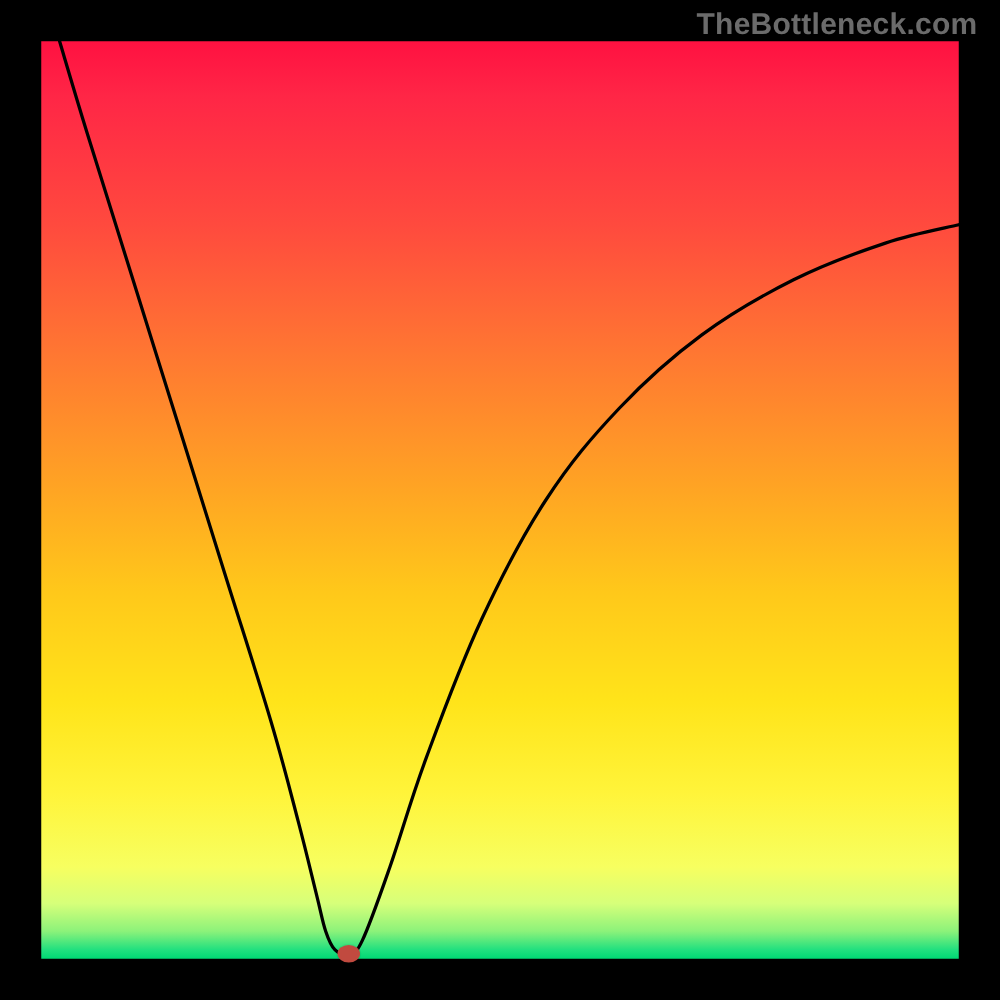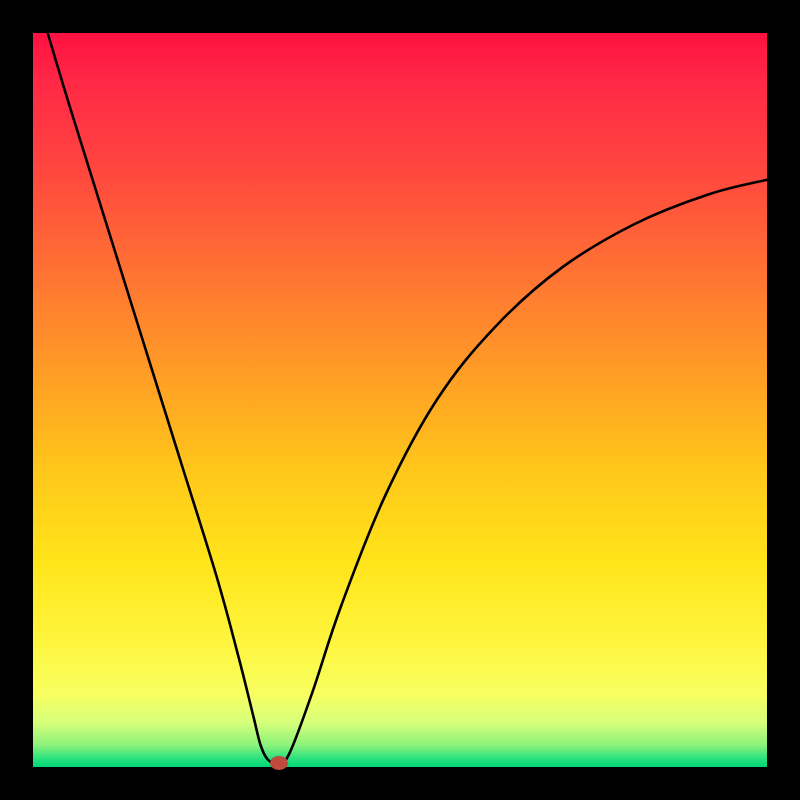--- a/index.html
+++ b/index.html
@@ -58,20 +58,21 @@
     border-radius: 50%;
     background: #c14a3f;
     box-shadow: 0 0 0 1px rgba(0,0,0,0.05);
     transform: translate(-50%, -50%);
   }
 </style>
 </head>
 <body>
 
 <div class="frame">
+  <div class="watermark">TheBottleneck.com</div>
 
   <div class="plot">
     <svg class="curve" viewBox="0 0 734 734" preserveAspectRatio="none">
       <path id="curve-path" fill="none" stroke="#000000" stroke-width="2.6" stroke-linejoin="round" stroke-linecap="round" d="M 14.68 0.00 C 18.64 13.21, 26.13 39.05, 36.70 73.40 C 47.27 107.75, 60.19 148.56, 73.40 190.84 C 86.61 233.12, 96.89 266.00, 110.10 308.28 C 123.31 350.56, 133.59 383.44, 146.80 425.72 C 160.01 468.00, 172.93 507.49, 183.50 543.16 C 194.07 578.83, 198.91 598.80, 205.52 623.90 C 212.13 649.00, 216.24 666.77, 220.20 682.62 C 224.16 698.47, 224.90 704.05, 227.54 711.98 C 230.18 719.91, 231.58 723.36, 234.88 726.66 C 238.18 729.96, 241.93 731.65, 245.89 730.33 C 249.85 729.01, 250.95 731.87, 256.90 719.32 C 262.85 706.77, 269.67 687.02, 278.92 660.60 C 288.17 634.18, 295.07 608.19, 308.28 572.52 C 321.49 536.85, 335.14 499.41, 352.32 462.42 C 369.50 425.43, 383.88 397.39, 403.70 367.00 C 423.52 336.61, 439.96 317.38, 462.42 293.60 C 484.88 269.82, 503.38 253.38, 528.48 234.88 C 553.58 216.38, 575.46 204.05, 601.88 190.84 C 628.30 177.63, 651.50 169.41, 675.28 161.48 C 699.06 153.55, 723.43 149.44, 734.00 146.80"></path>
     </svg>
     <div class="marker" id="min-marker" style="left: 245.89px; top: 730.33px; background: rgb(193, 74, 63);"></div>
   </div>
 </div>
 
 </body></html>

